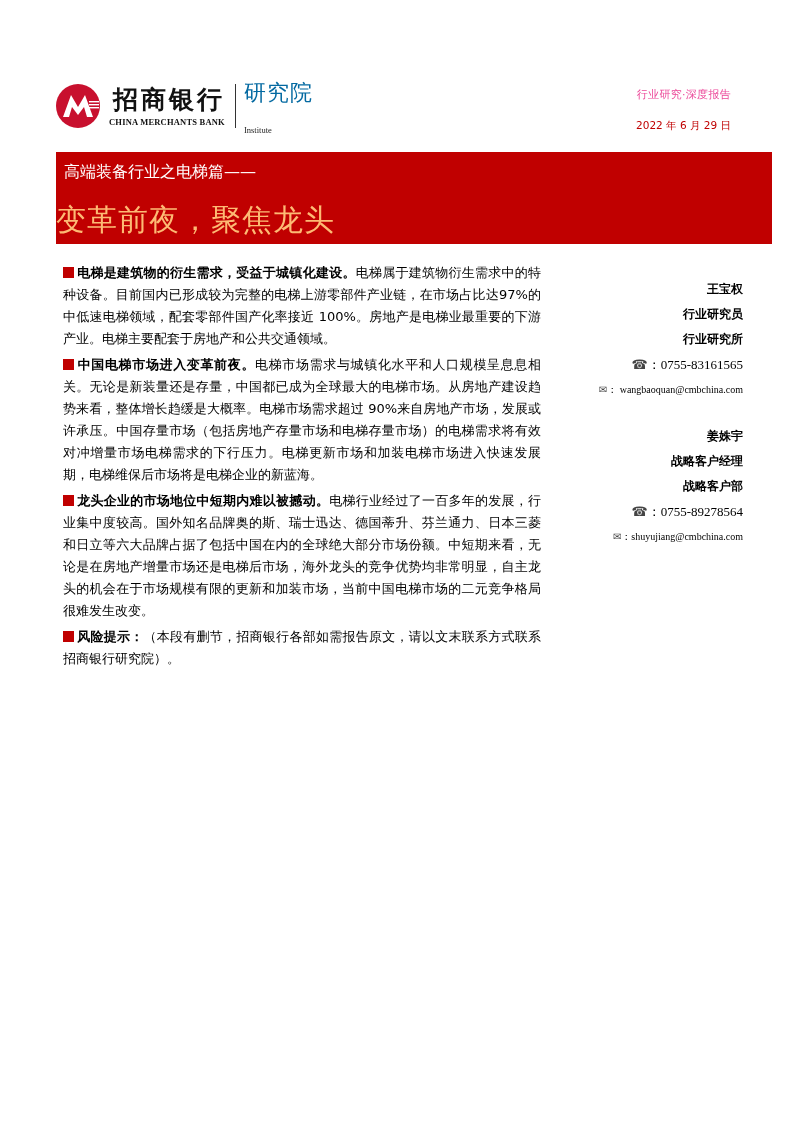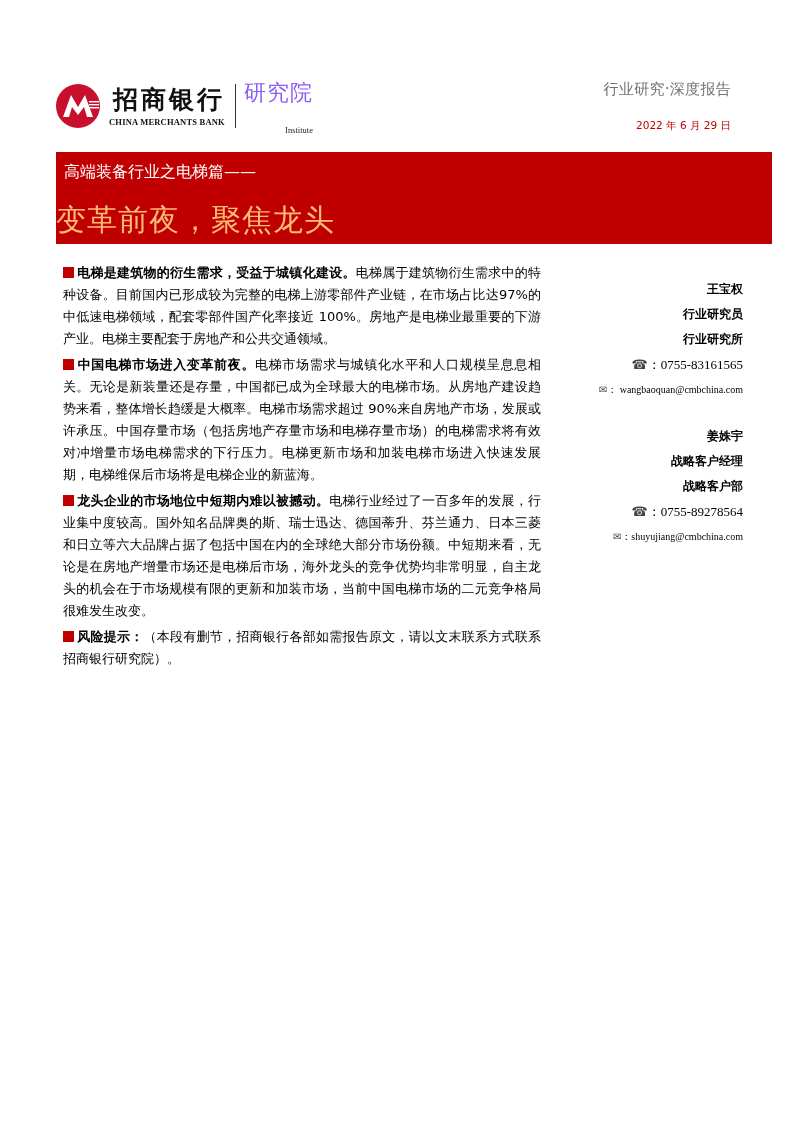--- a/index.html
+++ b/index.html
@@ -6,24 +6,24 @@
   body { width: 793px; height: 1122px; position: relative; overflow: hidden;
          font-family: "DejaVu Sans", "Liberation Sans", sans-serif; color: #000; }
 
   .logo { position: absolute; left: 55px; top: 78px; height: 56px; display: flex; align-items: center; }
   .logo-mark { width: 46px; height: 46px; }
   .logo-cn-block { margin-left: 8px; display: flex; flex-direction: column; }
   .logo-cn { font-family: "DejaVu Serif", serif; font-weight: bold; font-size: 25px; letter-spacing: 3px; line-height: 30px; color: #111; text-align: right; }
   .logo-en { font-family: "Liberation Serif", serif; font-size: 8.5px; font-weight: bold; letter-spacing: 0.2px; color: #111; margin-top: 2px; }
   .logo-divider { width: 1px; height: 44px; background: #333; margin: 0 8px 0 10px; }
   .logo-inst-block { display: flex; flex-direction: column; }
-  .logo-inst { font-family: Liberation Sans, sans-serif; font-size: 22px; line-height: 30px; color: #8b5cf6; letter-spacing: 1px; }
-  .logo-inst-en { font-family: "Liberation Serif", serif; font-size: 8.5px; color: #222; margin-top: 17px; text-align: right; }
+  .logo-inst { font-family: Liberation Sans, sans-serif; font-size: 22px; line-height: 30px; color: #0369a1; letter-spacing: 1px; }
+  .logo-inst-en { font-family: "Liberation Serif", serif; font-size: 8.5px; color: #222; margin-top: 17px; }
 
-  .report-type { position: absolute; right: 62px; top: 80px; font-size: 15px; color: #737373; letter-spacing: 0.3px; }
+  .report-type { position: absolute; right: 62px; top: 87px; font-size: 11px; color: #ec4899; letter-spacing: 0.3px; }
   .report-date { position: absolute; right: 62px; top: 119px; font-size: 10.5px; color: #c00000; }
 
   .banner { position: absolute; left: 56px; top: 152px; width: 716px; height: 92px; background: #c00000; }
   .banner-sub { position: absolute; left: 8px; top: 10px; font-family: "DejaVu Serif", serif; color: #fff; font-size: 16px; }
   .banner-title { position: absolute; left: 0; width: 100%; top: 48px; text-align: left;
                   font-family: "DejaVu Serif", serif; color: #fdba74; font-size: 30px; letter-spacing: 1px; }
 
   .main { position: absolute; left: 63px; top: 262px; width: 478px; font-size: 13px; line-height: 22px; }
   .para { margin: 0 0 4px 0; text-align: justify; }
   .bullet { display: inline-block; width: 11px; height: 11px; background: #c00000; margin-right: 3px; vertical-align: -1px; }

